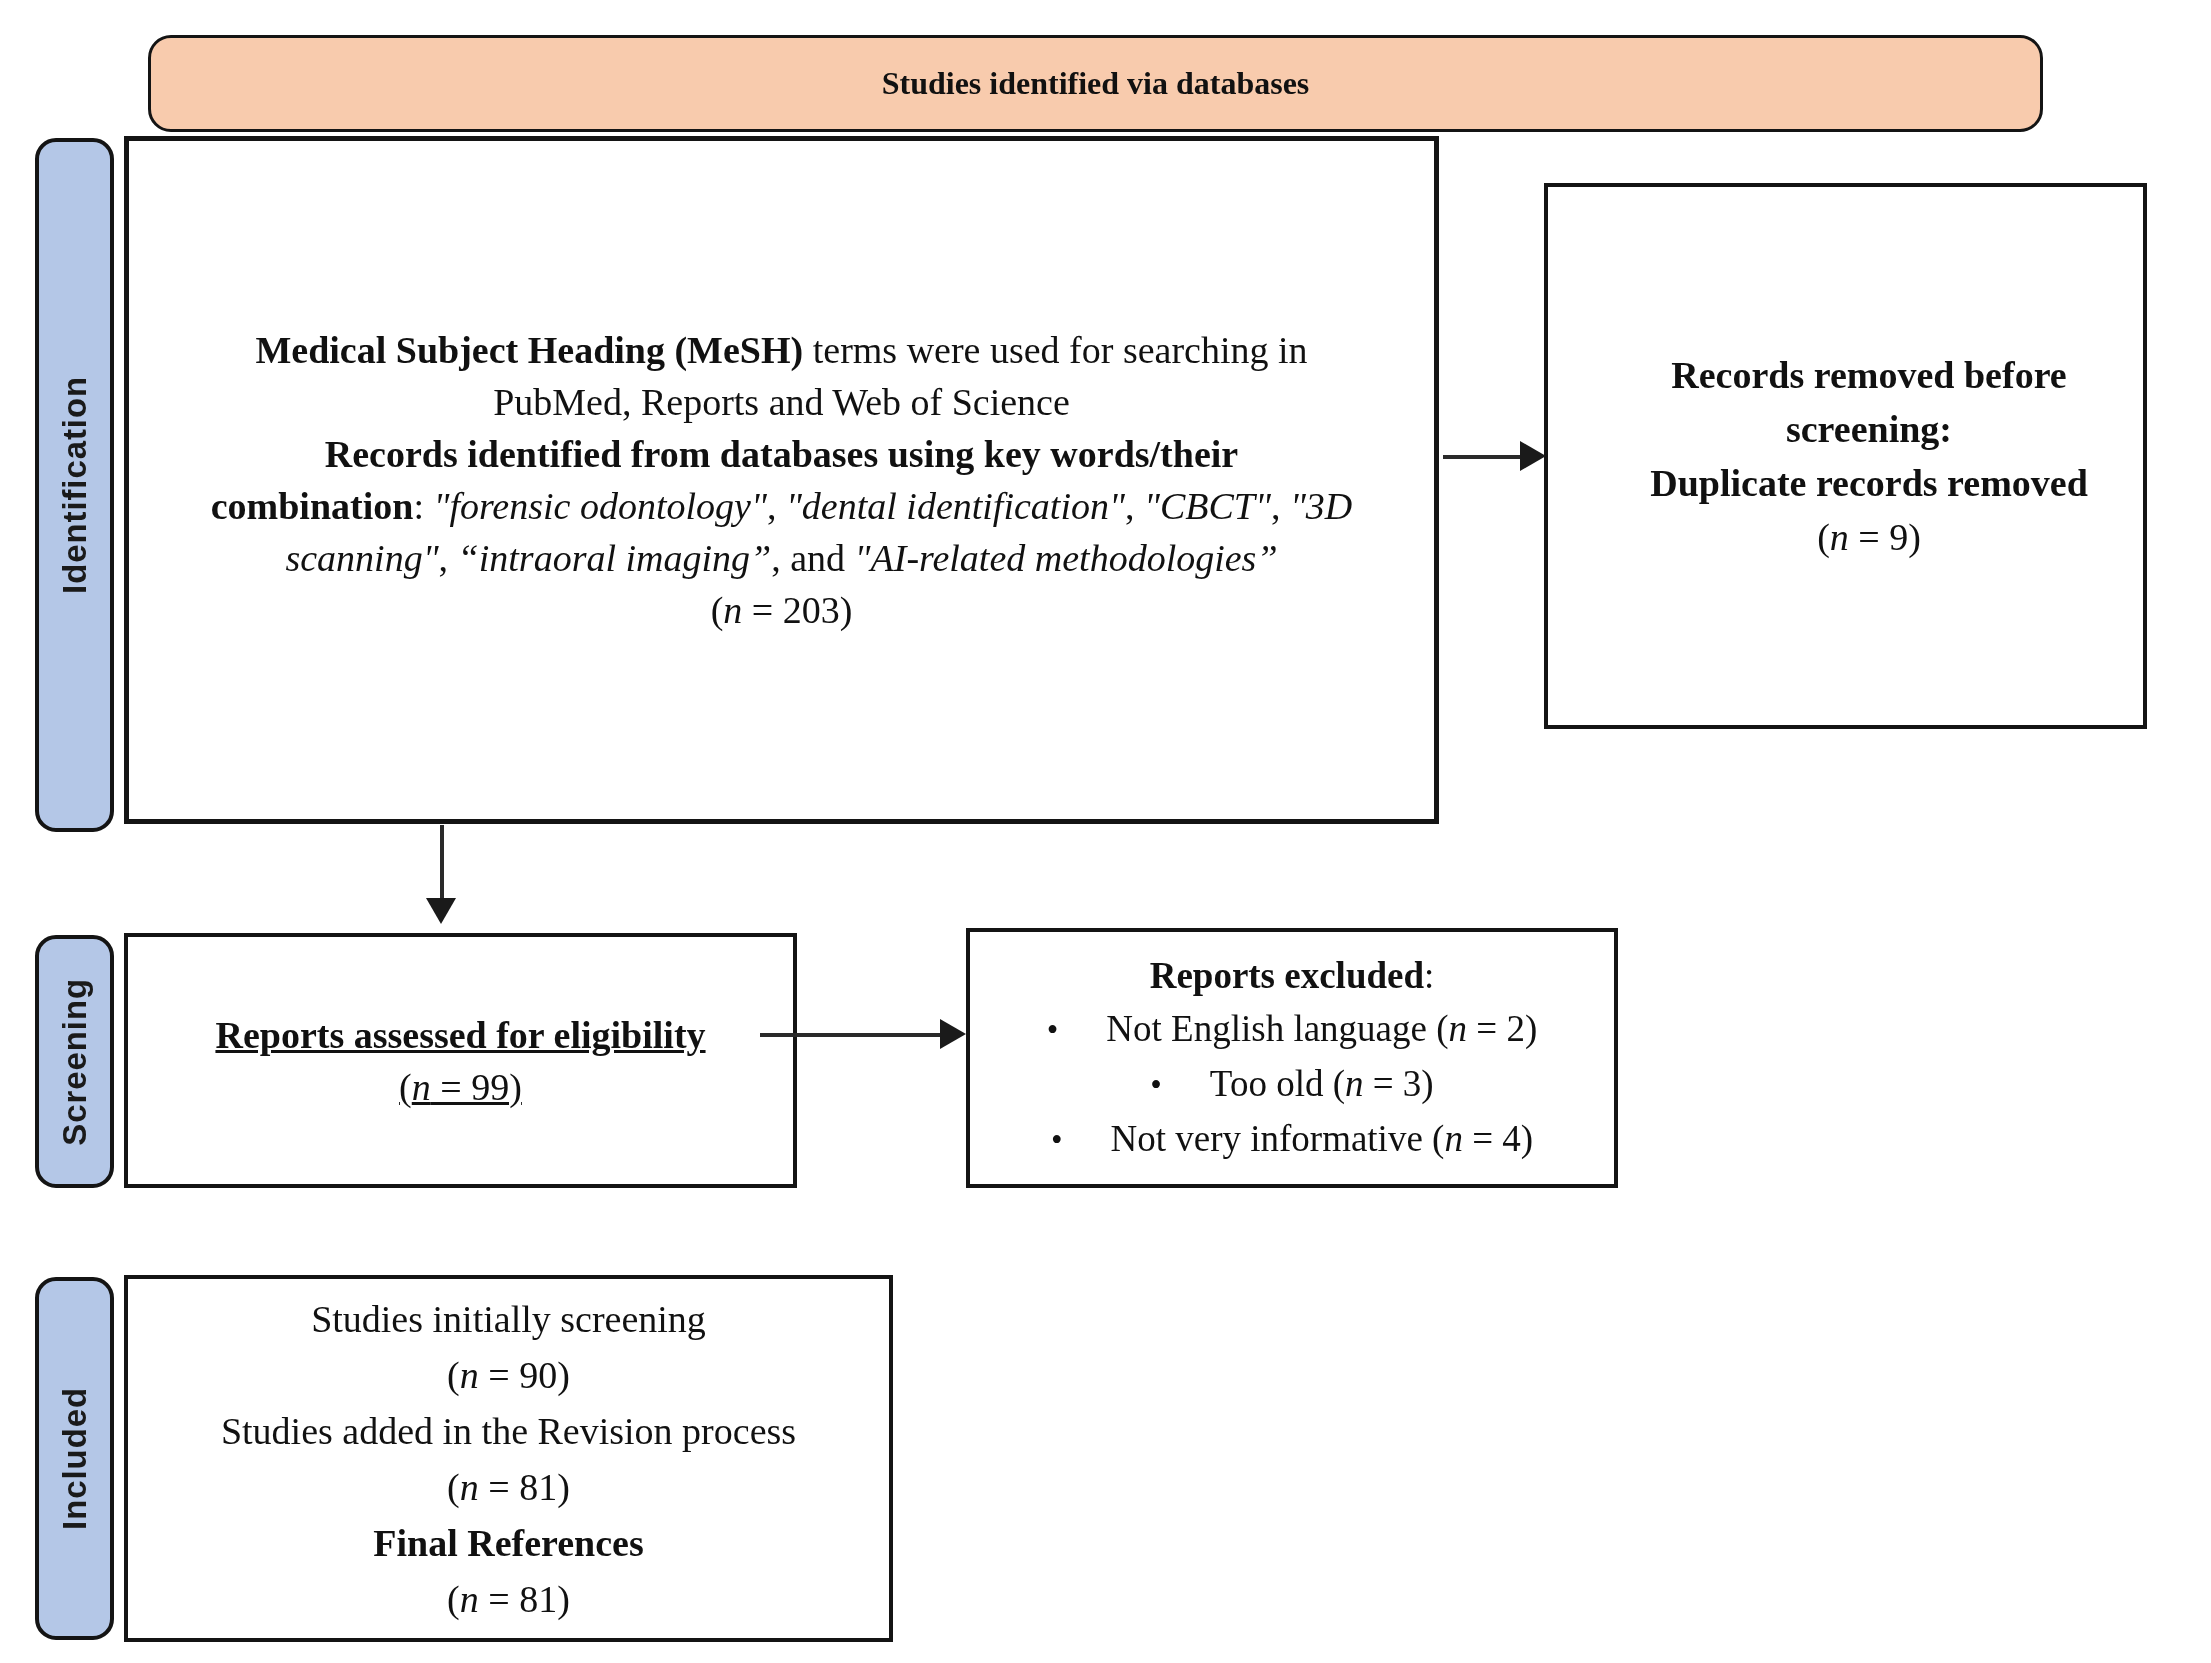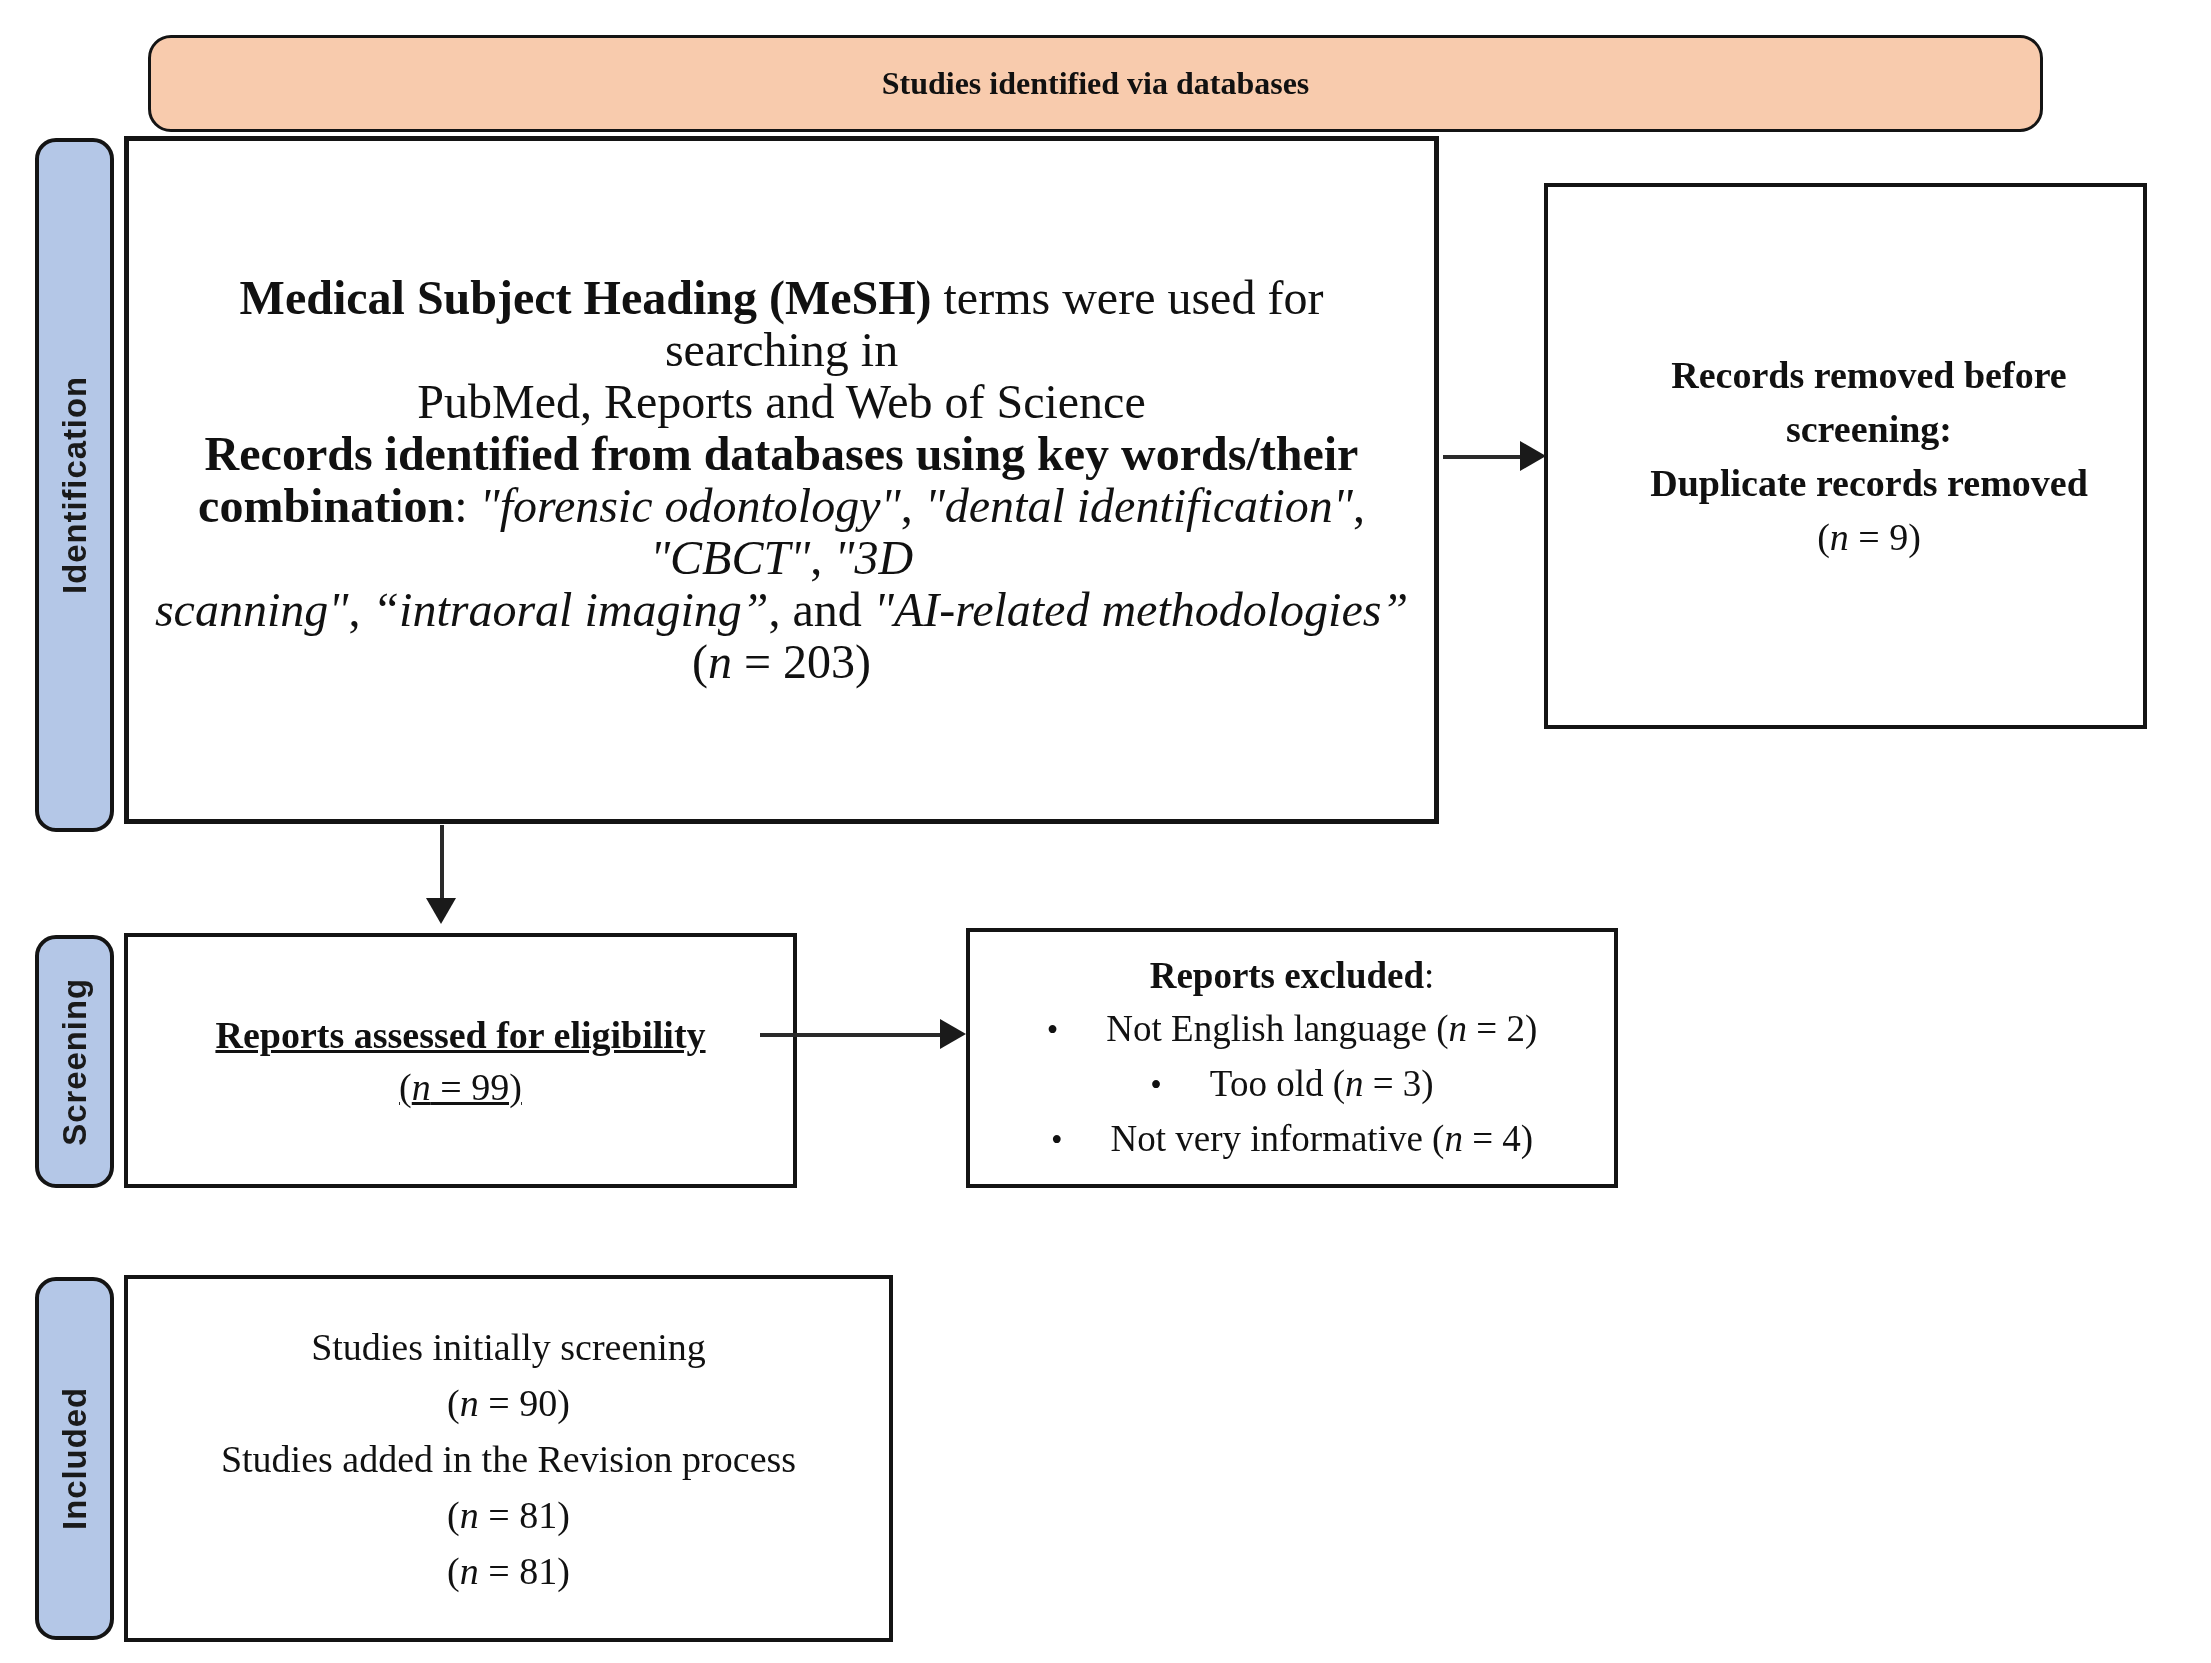--- a/index.html
+++ b/index.html
@@ -44,21 +44,21 @@
     font-family:"Liberation Sans","DejaVu Sans",sans-serif;
     font-weight:700;font-size:33px;color:#1a1a1a;
     letter-spacing:0.9px;
     white-space:nowrap;
   }
   #tab-identification{top:138px;height:694px;}
   #tab-screening{top:935px;height:253px;}
   #tab-included{top:1277px;height:363px;}
 
   #identification-box{left:124px;top:136px;width:1315px;height:688px;border-width:5.2px;}
-  #identification-box .txt{font-size:48px;line-height:52px;width:1275px;}
+  #identification-box .txt{font-size:38px;line-height:52px;width:1275px;}
 
   #records-removed-box{left:1544px;top:183px;width:603px;height:546px;padding-left:47px;}
   #records-removed-box .txt{font-size:38px;line-height:54px;font-weight:700;}
   #records-removed-box .count{font-weight:400;}
 
   #screening-box{left:124px;top:933px;width:673px;height:255px;text-decoration:underline;}
   #screening-box .txt{font-size:38px;line-height:52px;}
 
   #excluded-box{left:966px;top:928px;width:652px;height:260px;}
   #excluded-box .txt{font-size:37px;line-height:53px;width:611px;}
@@ -149,20 +149,21 @@
       </div>
     </div>
   </div>
 
   <div class="box" id="included-box">
     <div class="txt">
       <div>Studies initially screening</div>
       <div><span>(</span><span class="i">n</span><span> = 90)</span></div>
       <div>Studies added in the Revision process</div>
       <div><span>(</span><span class="i">n</span><span> = 81)</span></div>
+      <div class="b">Final References</div>
       <div><span>(</span><span class="i">n</span><span> = 81)</span></div>
     </div>
   </div>
 
   <div class="hline" style="left:1443px;top:455px;width:80px;"></div>
   <div class="head-right" style="left:1520px;top:441px;"></div>
 
   <div class="vline" style="left:440px;top:825px;height:77px;"></div>
   <div class="head-down" style="left:426px;top:898px;"></div>
 

